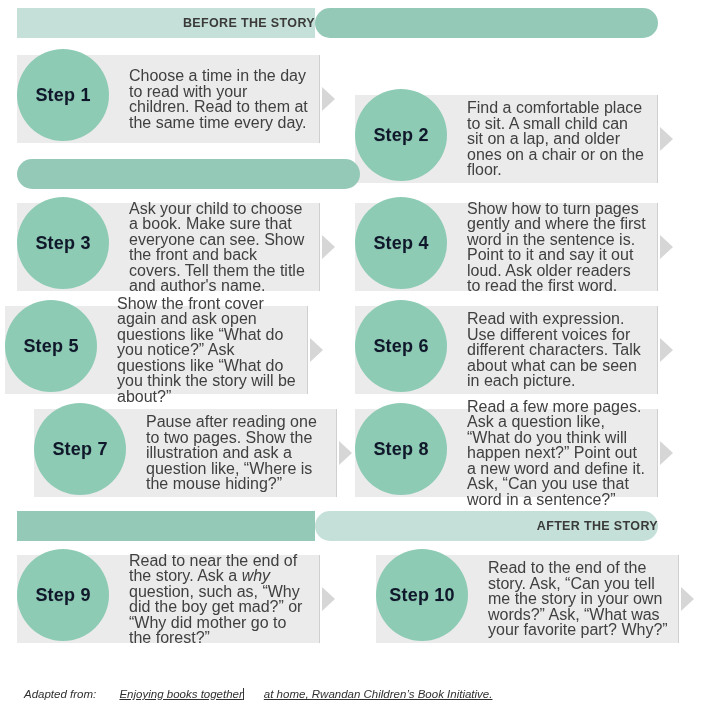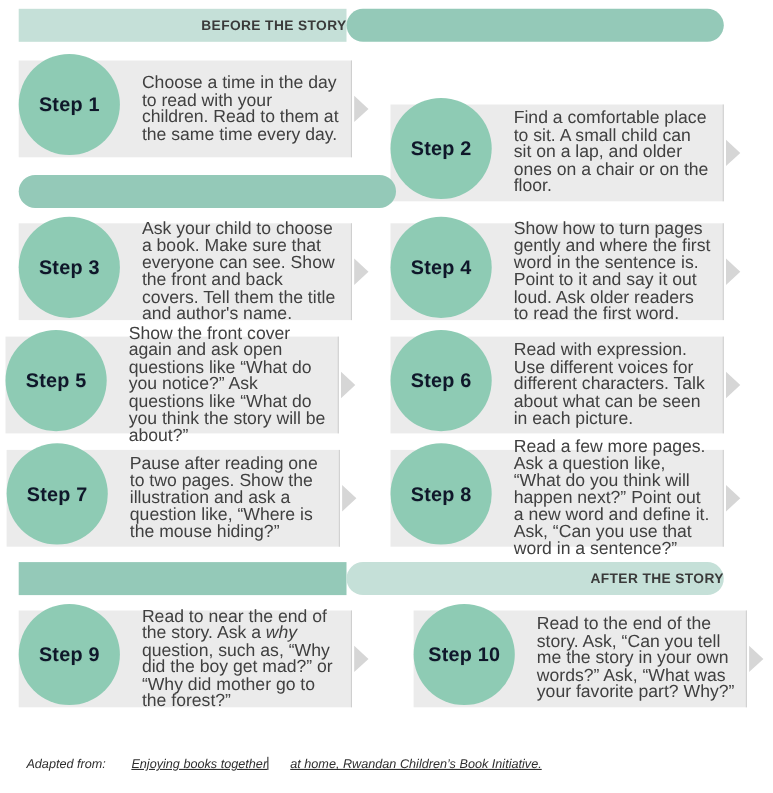--- a/index.html
+++ b/index.html
@@ -189,21 +189,21 @@
     <div class="step-arrow"></div>
   </div>
 
   <div class="step-card" style="left:355px; top:306px;">
     <div class="card-body"></div>
     <div class="card-text">Read with expression. Use different voices for different characters. Talk about what can be seen in each picture.</div>
     <div class="step-circle">Step 6</div>
     <div class="step-arrow"></div>
   </div>
 
-  <div class="step-card" style="left:6px; top:409px;">
+  <div class="step-card" style="left:34px; top:409px;">
     <div class="card-body"></div>
     <div class="card-text">Pause after reading one to two pages. Show the illustration and ask a question like, “Where is the mouse hiding?”</div>
     <div class="step-circle">Step 7</div>
     <div class="step-arrow"></div>
   </div>
 
   <div class="step-card" style="left:355px; top:409px;">
     <div class="card-body"></div>
     <div class="card-text">Read a few more pages. Ask a question like, “What do you think will happen next?” Point out a new word and define it. Ask, “Can you use that word in a sentence?”</div>
     <div class="step-circle">Step 8</div>

